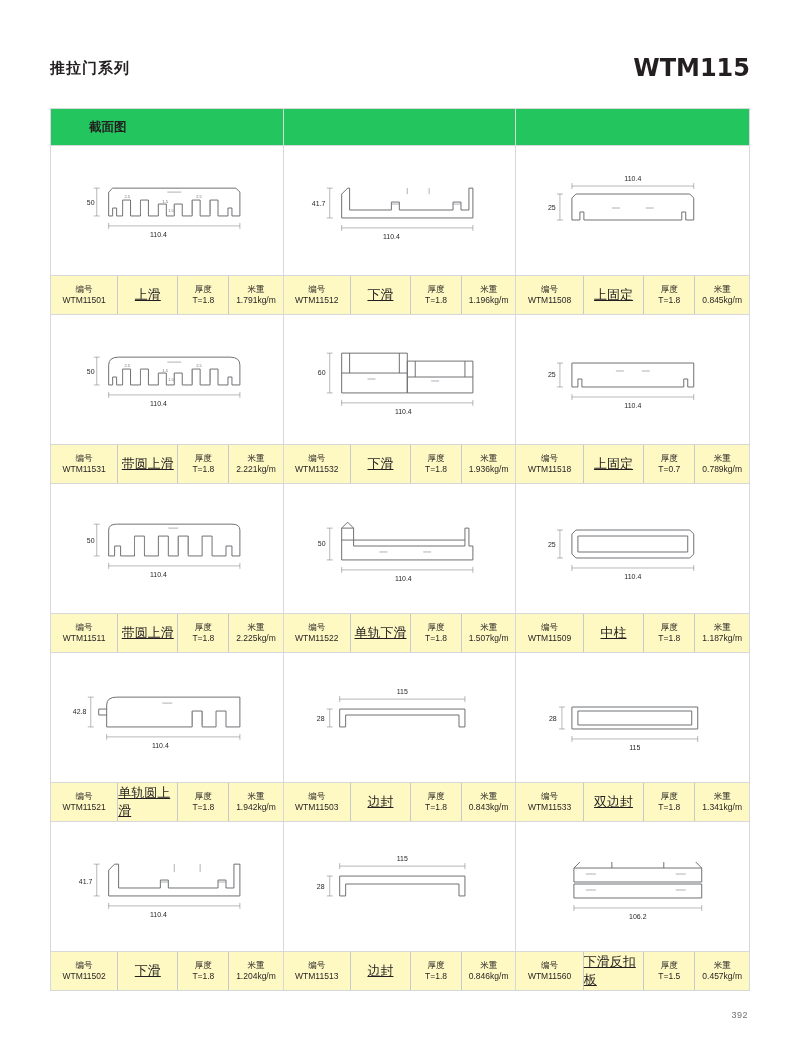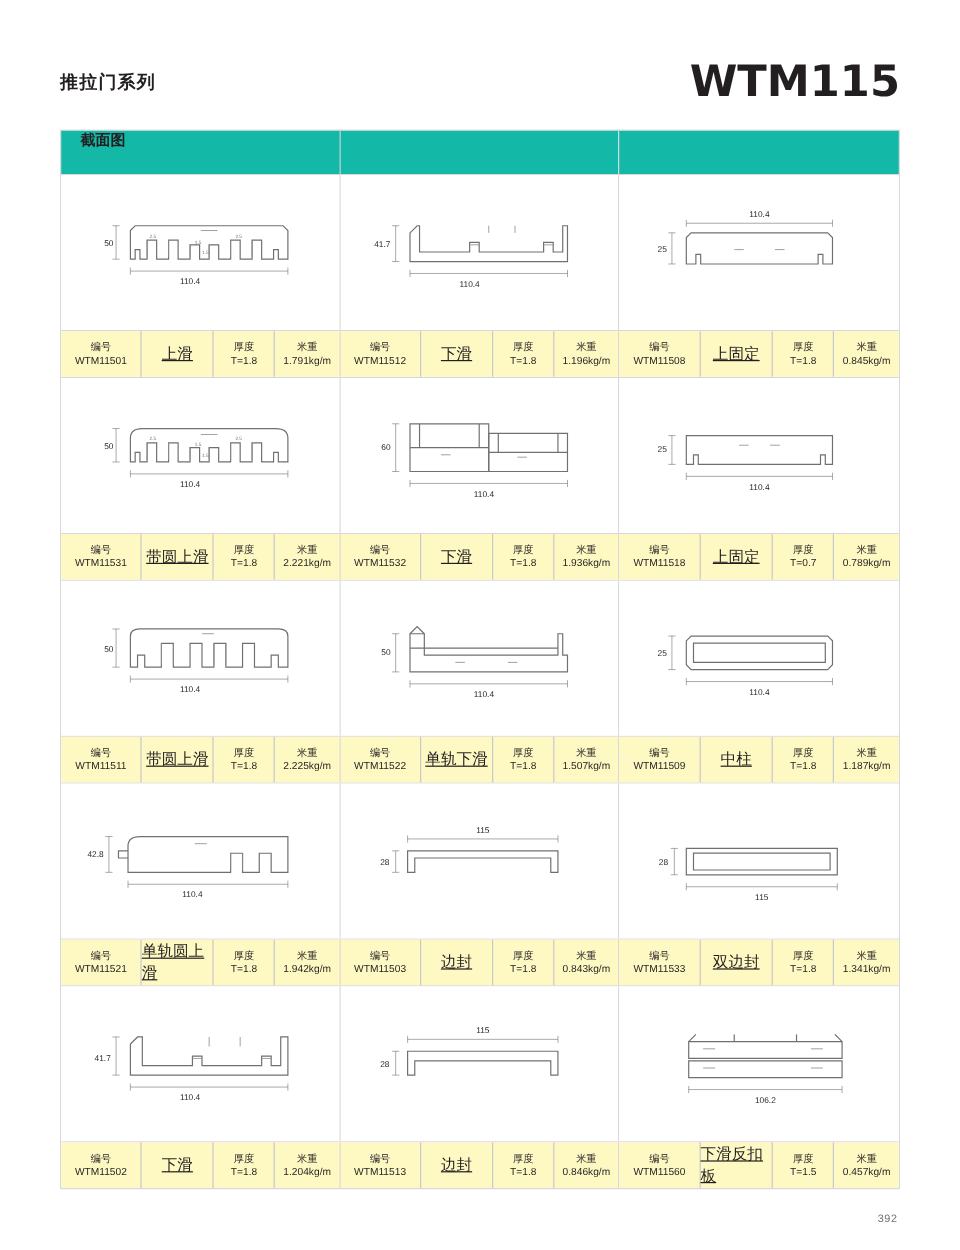--- a/index.html
+++ b/index.html
@@ -32,21 +32,21 @@
     align-items: center;
     justify-content: space-between;
   }
   .series-title {
     font-size: 15px;
     font-weight: 700;
     letter-spacing: 1px;
     color: #231f20;
   }
   .model-title {
-    font-size: 36px;
+    font-size: 24px;
     font-weight: 700;
     letter-spacing: 0px;
     color: #231f20;
     font-family: "DejaVu Sans", sans-serif;
   }
   
   .table {
     position: absolute;
     top: 108px;
     left: 50px;
@@ -55,23 +55,25 @@
     box-sizing: border-box;
   }
   .band {
     display: flex;
     width: 100%;
   }
   .band-cell {
     width: 33.3333%;
     box-sizing: border-box;
     border-right: 1px solid #d7d8da;
-    background: #14b8a6;
+    background: #22c55e;
     height: 36px;
     display: flex;
+    align-items: center;
+    padding-left: 22px;
   }
   .band-cell:last-child { border-right: none; }
   .band-label {
     font-size: 12.5px;
     font-weight: 700;
     padding-left: 16px;
     color: #231f20;
   }
   .row-figs {
     display: flex;

